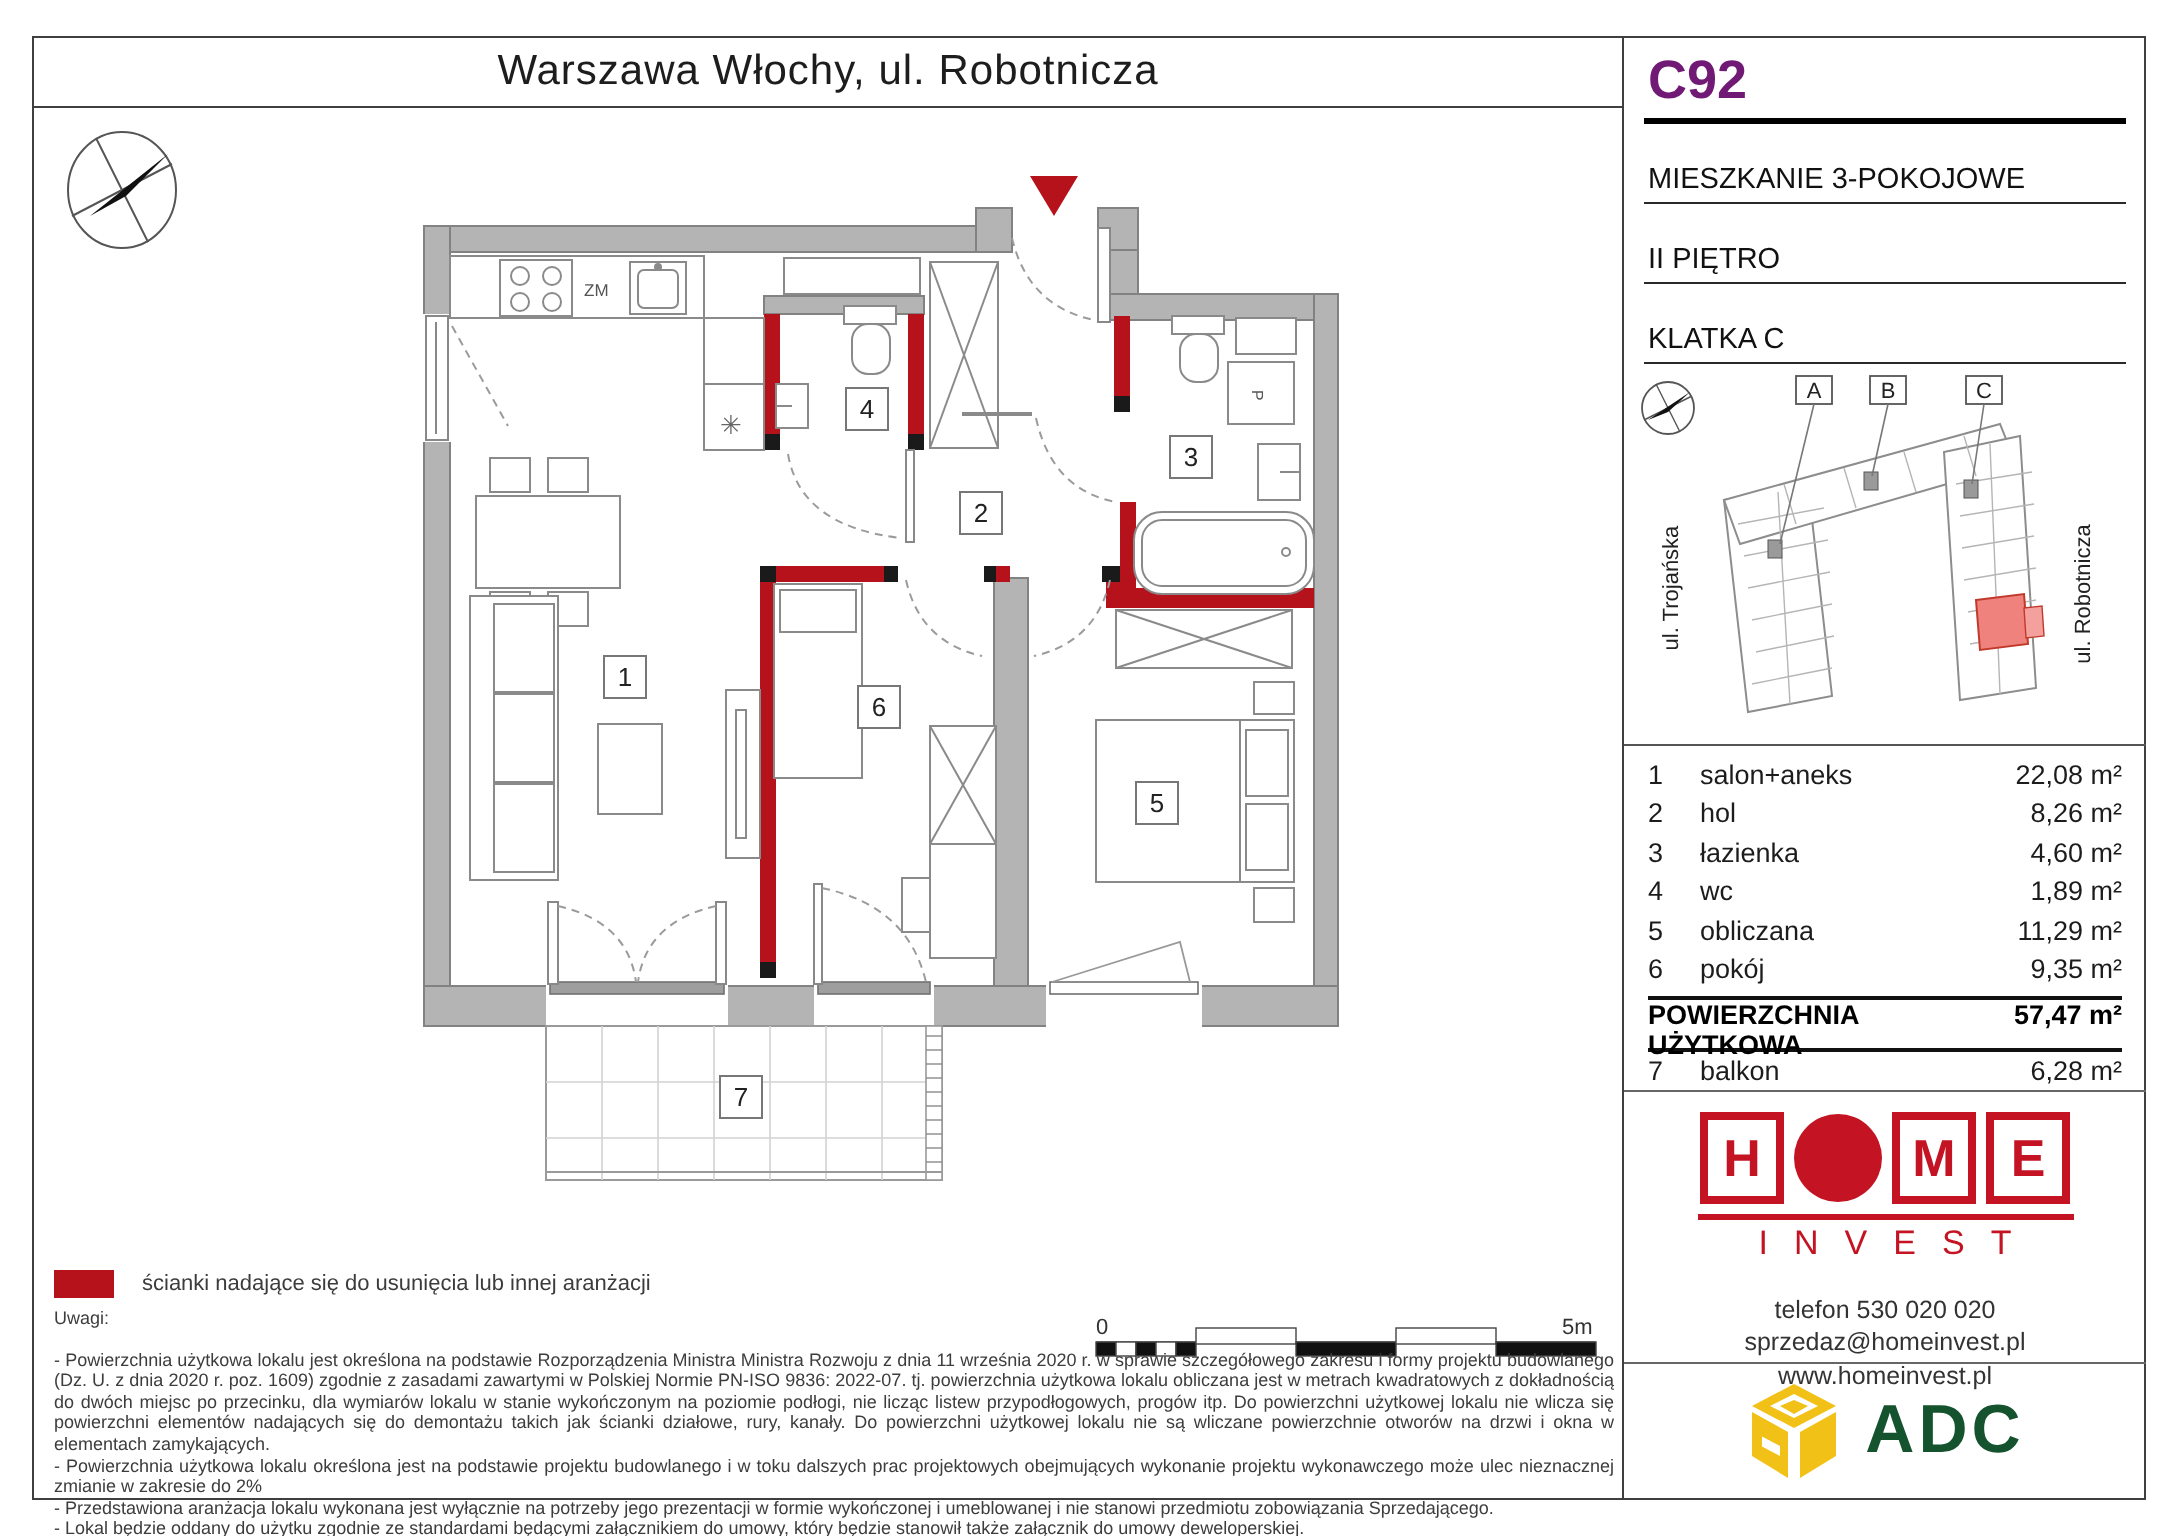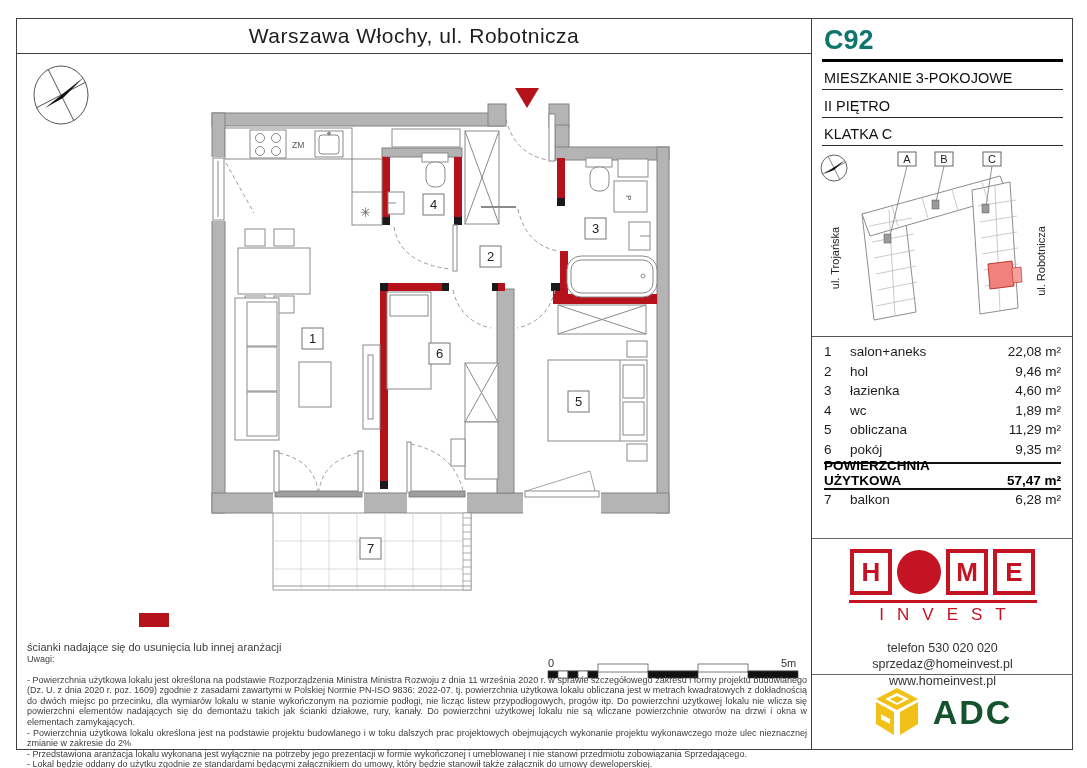--- a/index.html
+++ b/index.html
@@ -4,38 +4,38 @@
 <style>
   html,body{margin:0;padding:0;background:#fff;width:1087px;height:768px;font-family:"Liberation Sans",sans-serif;}
   .sheet{position:absolute;left:16px;top:18px;width:1055px;height:730px;border:1px solid #3f3f3f;background:#fff;}
   
   .title-bar{position:absolute;left:0;top:0;width:794px;height:34px;border-bottom:1px solid #3f3f3f;
     display:flex;align-items:center;justify-content:center;font-size:21px;color:#1d1d1d;letter-spacing:.5px;}
   .left-area{position:absolute;left:0;top:35px;width:794px;height:695px;}
   .compass{position:absolute;left:14px;top:8px;}
   .plan-svg{position:absolute;left:170px;top:27px;}
   .scalebar{position:absolute;left:528px;top:602px;}
-  .legend{position:absolute;left:10px;top:559px;display:flex;align-items:center;gap:14px;flex-direction:column;}
+  .legend{position:absolute;left:10px;top:581px;display:flex;align-items:center;gap:14px;}
   .legend-swatch{width:30px;height:14px;}
   .legend-text{font-size:11px;color:#3c3c3c;}
   .notes{position:absolute;left:10px;top:600px;width:780px;font-size:9px;line-height:1.18;color:#3d3d3d;text-align:justify;}
   .notes .h{margin-bottom:10px;}
   
   .right-col{position:absolute;left:794px;top:0;width:261px;height:730px;border-left:1px solid #3f3f3f;
     display:flex;flex-direction:column;}
-  .c92{font-size:27px;font-weight:bold;color:#0f766e;padding:6px 12px 3px;}
+  .c92{font-size:27px;font-weight:bold;color:#701a75;padding:6px 12px 3px;}
   .c92-rule{height:3px;background:#000;margin:0 10px;}
-  .info-row{margin:0 10px;padding:8px 2px 3px;font-size:14.5px;color:#111;border-bottom:1px solid #2a2a2a;}
+  .info-row{margin:0 10px;padding:20px 2px 3px;font-size:14.5px;color:#111;border-bottom:1px solid #2a2a2a;}
   .sitemap{height:190px;border-bottom:1px solid #555;position:relative;}
   .roomtable{padding:5px 12px 0;}
   .trow{display:flex;font-size:13.5px;color:#1c1c1c;height:19.5px;align-items:center;}
   .trow .n{width:26px;}
   .trow .nm{flex:1;}
   .trow .ar{text-align:right;}
-  .total-row{display:flex;align-items:flex-end;height:24px;font-size:13.5px;font-weight:bold;color:#000;
+  .total-row{display:flex;align-items:flex-start;height:24px;font-size:13.5px;font-weight:bold;color:#000;
     border-top:2.5px solid #111;border-bottom:2.5px solid #111;margin-top:3px;}
   .total-row .nm{flex:1;}
   .spacer{flex:1;}
   .home-block{border-top:1px solid #666;height:136px;text-align:center;padding-top:10px;box-sizing:border-box;}
   .home-letters{display:flex;justify-content:center;gap:5px;align-items:center;}
   .hl-box{width:34px;height:38px;border:4px solid #c41424;display:flex;align-items:center;justify-content:center;
     font-size:26px;font-weight:bold;color:#c41424;}
   .hl-circle{width:44px;height:44px;border-radius:50%;background:#c41424;}
   .home-rule{width:188px;height:3px;background:#c41424;margin:5px auto 2px;}
   .home-invest{font-size:17px;font-weight:normal;color:#c41424;letter-spacing:13px;text-indent:13px;}
@@ -360,21 +360,21 @@
 
     <div class="roomtable">
       <div class="trow">
         <span class="n">1</span>
         <span class="nm">salon+aneks</span>
         <span class="ar">22,08 m²</span>
       </div>
       <div class="trow">
         <span class="n">2</span>
         <span class="nm">hol</span>
-        <span class="ar">9,46 m²</span>
+        <span class="ar">8,26 m²</span>
       </div>
       <div class="trow">
         <span class="n">3</span>
         <span class="nm">łazienka</span>
         <span class="ar">4,60 m²</span>
       </div>
       <div class="trow">
         <span class="n">4</span>
         <span class="nm">wc</span>
         <span class="ar">1,89 m²</span>

